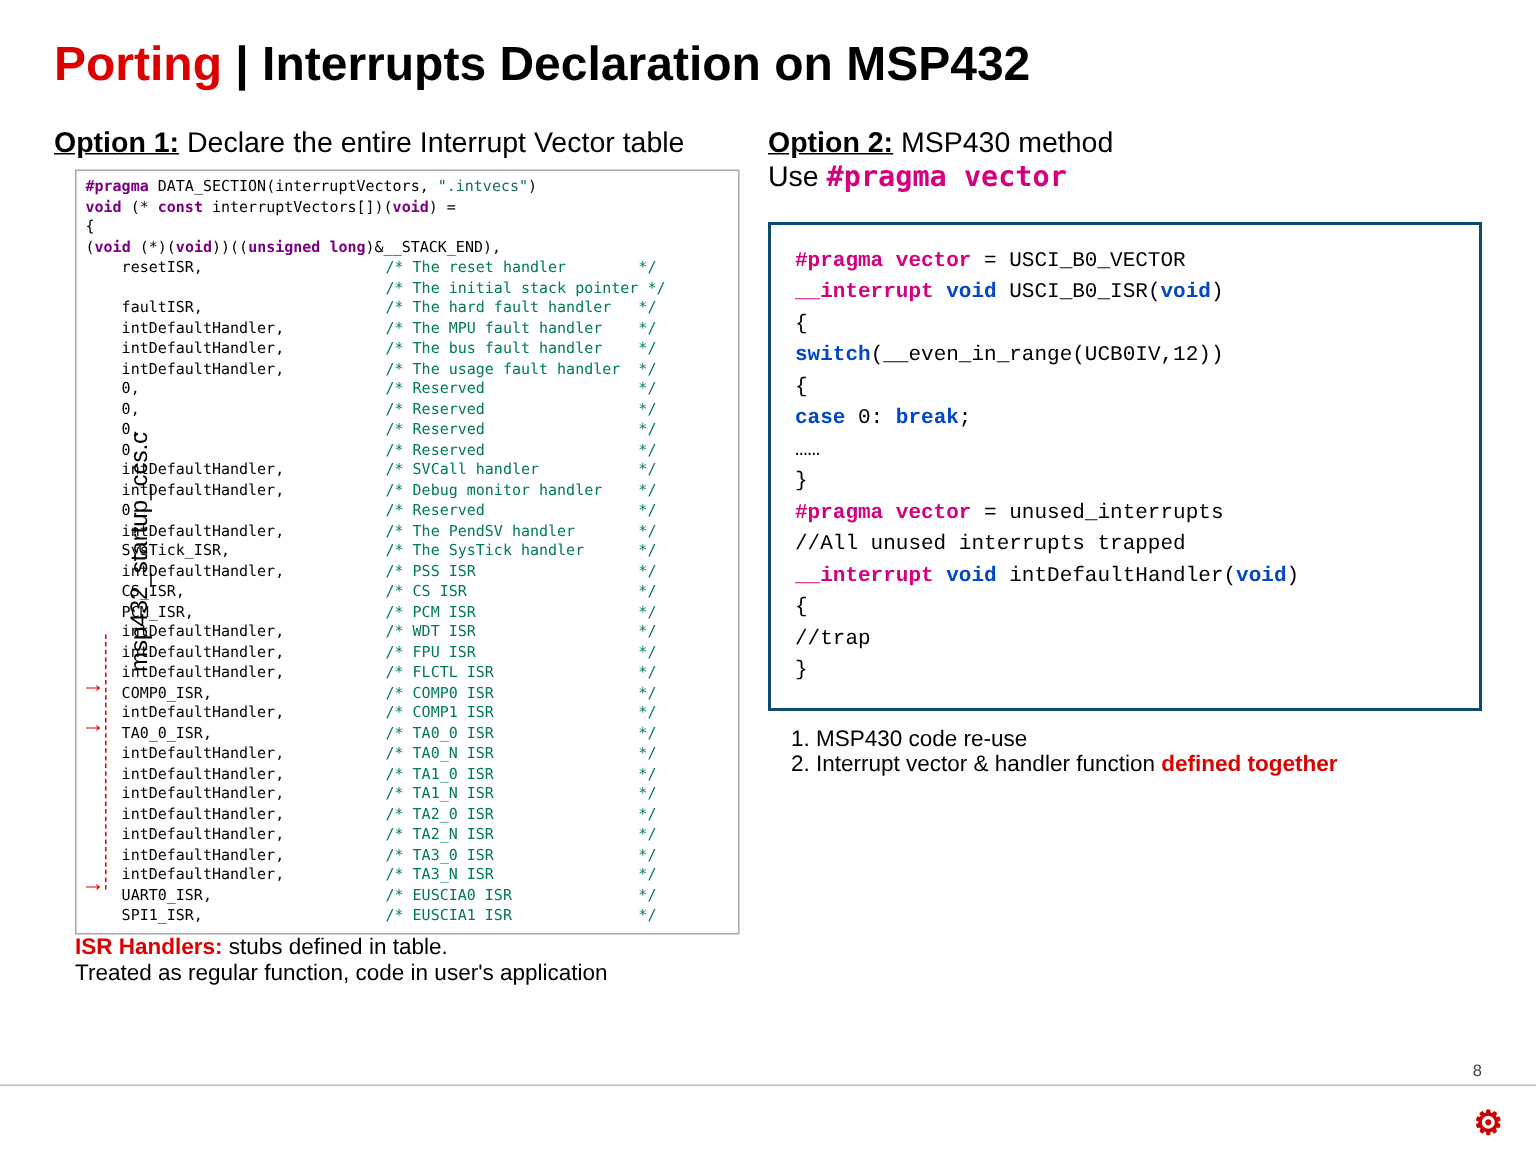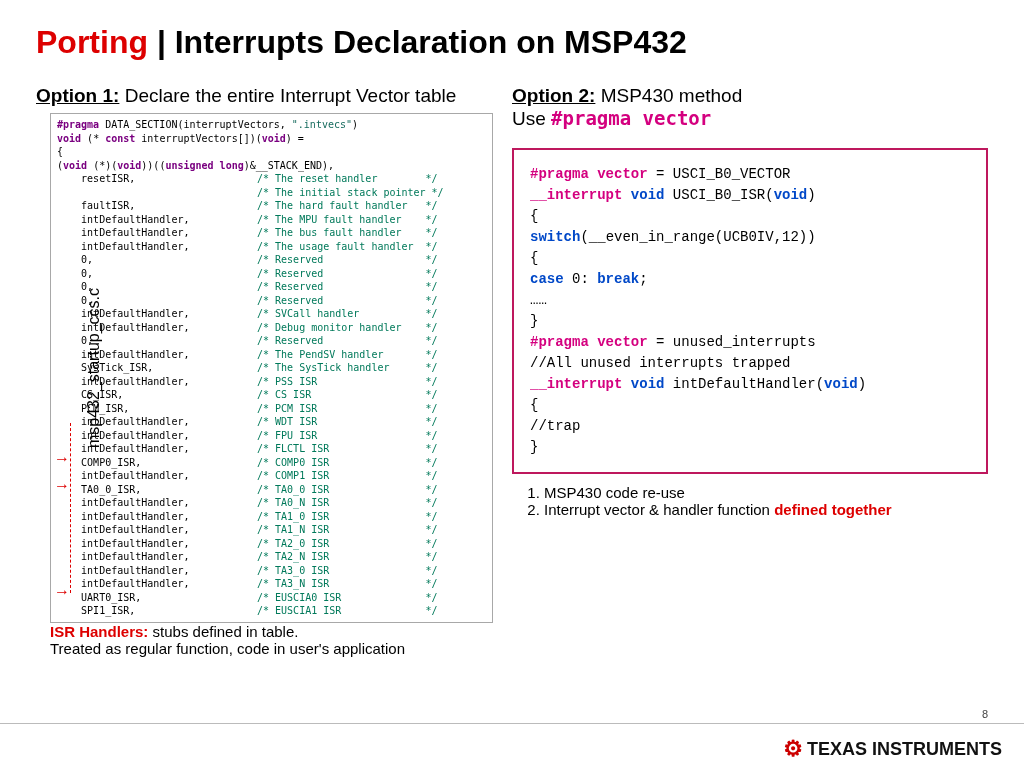--- a/index.html
+++ b/index.html
@@ -8,21 +8,21 @@
 .title { font-size: 32px; font-weight: bold; color: #000; margin-bottom: 24px; }
 .title-red { color: #d00; }
 .cols { display: flex; }
 .col { flex: 1; }
 .option-label { font-size: 19px; margin-bottom: 6px; }
 .option-label .bold { font-weight: bold; text-decoration: underline; }
 .pragma-text { font-family: monospace; color: #d4007f; font-weight: bold; font-size: 19px; }
 .codebox-wrap { position: relative; margin-top: 4px; }
 .file-label { position: absolute; left: -22px; top: 50%; transform: translateY(-50%) rotate(-90deg); transform-origin: center; font-size: 16px; white-space: nowrap; }
 .codebox1 { border: 1px solid #a8a8a8; background: #fff; padding: 4px 6px; font-family: Consolas, monospace; font-size: 10px; line-height: 1.35; width: 443px; margin-left: 14px; }
-.codebox2 { border: 2px solid #be185d; background: #fff; padding: 14px 16px; font-family: "Courier New", monospace; font-size: 14px; line-height: 1.5; margin-top: 18px; }
+.codebox2 { border: 2px solid #0c4a6e; background: #fff; padding: 14px 16px; font-family: "Courier New", monospace; font-size: 14px; line-height: 1.5; margin-top: 18px; }
 .c-preproc { color: #7a0080; font-weight: bold; }
 .c-kw { color: #7a0080; font-weight: bold; }
 .c-comment { color: #00795a; }
 .c-blue { color: #0048c8; font-weight: bold; }
 .c-pink { color: #d4007f; font-weight: bold; }
 .c-teal { color: #166b5e; }
 .code-row { display: flex; }
 .code-left { width: 200px; flex-shrink: 0; white-space: pre; }
 .code-right { white-space: pre; }
 .bottom-left { font-size: 15px; margin-left: 14px; }
@@ -241,15 +241,14 @@
       </div>
     </div>
   </div>
 </div>
 
 <div class="page-num">8</div>
 <div class="footer-line"></div>
 <div class="footer">
   <div class="ti-logo">
     <span class="ti-chip">⚙</span>
-    <span>TEXAS INSTRUMENTS</span>
   </div>
 </div>
 
 </body></html>

